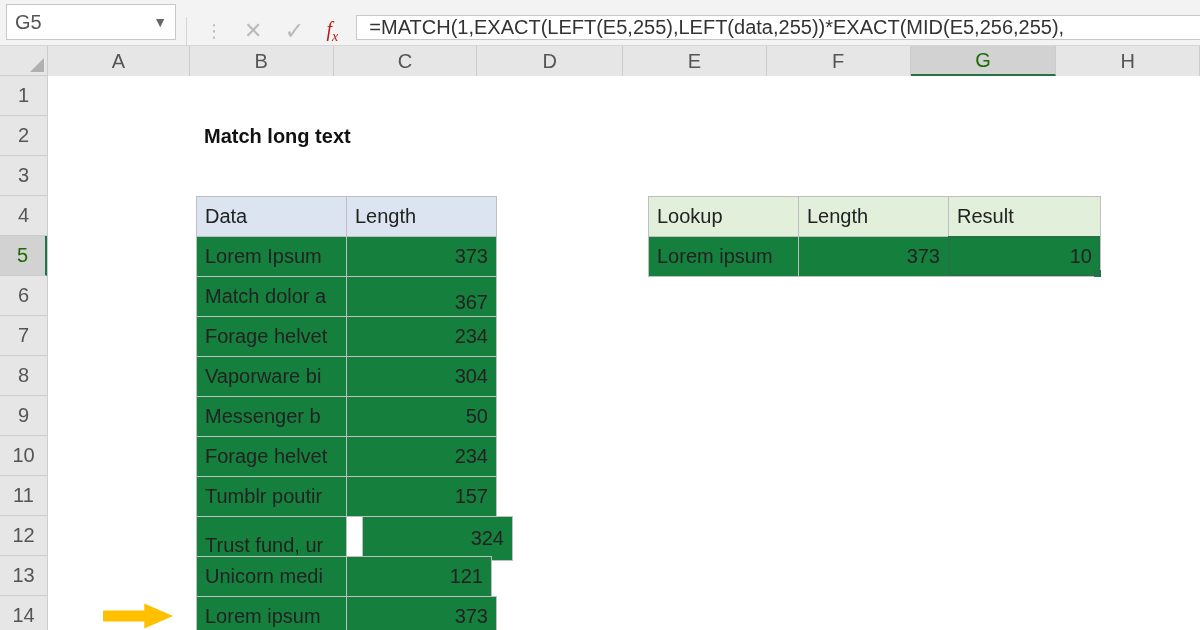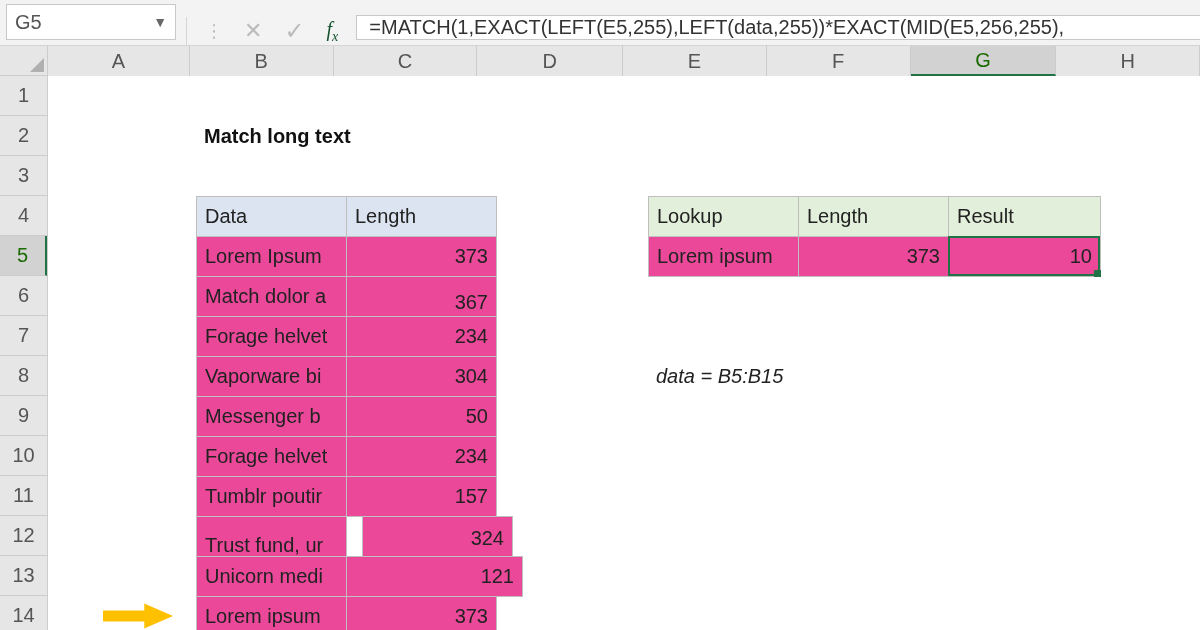--- a/index.html
+++ b/index.html
@@ -40,21 +40,21 @@
     display: flex;
     align-items: center;
     gap: 22px;
     padding: 0 18px;
     border-left: 1px solid #d5d5d5;
     margin-left: 10px;
   }
   .dots { color:#bbb; font-size:18px; letter-spacing:-1px; }
   .cancel-icon { color:#bbb; font-size:22px; font-weight:300; }
   .check-icon { color:#bbb; font-size:24px; }
-  .fx-label { font-size:20px; font-style:italic; color:#14532d; font-family: "Segoe UI", serif; }
+  .fx-label { font-size:20px; font-style:italic; color:#b91c1c; font-family: "Segoe UI", serif; }
   .formula-input {
     flex: 1;
     margin: 5px 0;
     background: #fff;
     border: 1px solid #c8c8c8;
     border-right: none;
     padding: 0 12px;
     display: flex;
     align-items: center;
     color: #333;
@@ -119,21 +119,21 @@
   :root{
     --cA:148px; --cB:150px; --cC:150px; --cD:152px; --cE:150px; --cF:150px; --cG:152px; --cH:150px;
     --rowh:40px;
   }
   .cell { position:absolute; height:var(--rowh); display:flex; align-items:center; padding:0 8px; overflow:hidden; white-space:nowrap; }
   .txt-left{justify-content:flex-start;}
   .txt-right{justify-content:flex-end;}
   .bold{font-weight:700;color:#111;}
   .italic{font-style:italic;}
   
-  .tblcell { border:1px solid #bfbfbf; background:#ec4899; }
+  .tblcell { border:1px solid #bfbfbf; background:#15803d; }
   .hdrblue { background:#dbe4f0; }
   .hdrgreen { background:#e2efda; }
   
   .active-cell {
     position:absolute;
     border:2px solid #217346;
     pointer-events:none;
     z-index:10;
   }
   .active-cell::after{
@@ -209,30 +209,29 @@
       <div class="cell tblcell txt-right" style="left: 298px; top: 280px; width: 151px; height: 41px;">304</div>
       <div class="cell tblcell txt-left" style="left: 148px; top: 320px; width: 151px; height: 41px;">Messenger b</div>
       <div class="cell tblcell txt-right" style="left: 298px; top: 320px; width: 151px; height: 41px;">50</div>
       <div class="cell tblcell txt-left" style="left: 148px; top: 360px; width: 151px; height: 41px;">Forage helvet</div>
       <div class="cell tblcell txt-right" style="left: 298px; top: 360px; width: 151px; height: 41px;">234</div>
       <div class="cell tblcell txt-left" style="left: 148px; top: 400px; width: 151px; height: 41px;">Tumblr poutir</div>
       <div class="cell tblcell txt-right" style="left: 298px; top: 400px; width: 151px; height: 41px;">157</div>
       <div class="cell tblcell txt-left" style="left: 148px; top: 440px; width: 151px; height: 58px;">Trust fund, ur</div>
       <div class="cell tblcell txt-right" style="left: 314px; top: 440px; width: 151px; height: 45px;">324</div>
       <div class="cell tblcell txt-left" style="left: 148px; top: 480px; width: 151px; height: 41px;">Unicorn medi</div>
-      <div class="cell tblcell txt-right" style="left: 298px; top: 480px; width: 177px; height: 41px;">121</div>
+      <div class="cell tblcell txt-right" style="left: 298px; top: 480px; width: 146px; height: 41px;">121</div>
       <div class="cell tblcell txt-left" style="left: 148px; top: 520px; width: 151px; height: 41px;">Lorem ipsum</div>
       <div class="cell tblcell txt-right" style="left: 298px; top: 520px; width: 151px; height: 41px;">373</div>
       <div class="cell tblcell hdrgreen txt-left" style="left: 600px; top: 120px; width: 175px; height: 41px;">Lookup</div>
       <div class="cell tblcell hdrgreen txt-left" style="left: 750px; top: 120px; width: 151px; height: 41px;">Length</div>
       <div class="cell tblcell hdrgreen txt-left" style="left: 900px; top: 120px; width: 153px; height: 41px;">Result</div>
       <div class="cell tblcell txt-left" style="left: 600px; top: 160px; width: 151px; height: 41px;">Lorem ipsum</div>
       <div class="cell tblcell txt-right" style="left: 750px; top: 160px; width: 151px; height: 41px;">373</div>
       <div class="cell tblcell txt-right" style="left: 900px; top: 160px; width: 153px; height: 41px;">10</div>
-      <div class="cell italic txt-left" style="left: 600px; top: 280px; width: 301px; height: 41px;">data = B5:B15</div>
       <div class="active-cell" style="left: 900px; top: 160px; width: 152px; height: 40px;"></div>
       <div class="arrow" style="left: 55px; top: 527px;">
         <svg width="78" height="28" viewBox="0 0 78 28">
           <polygon points="0,8 46,8 46,0 78,14 46,28 46,20 0,20" fill="#ffc000"></polygon>
         </svg>
       </div>
     </div>
 </div>
 
 </body></html>

